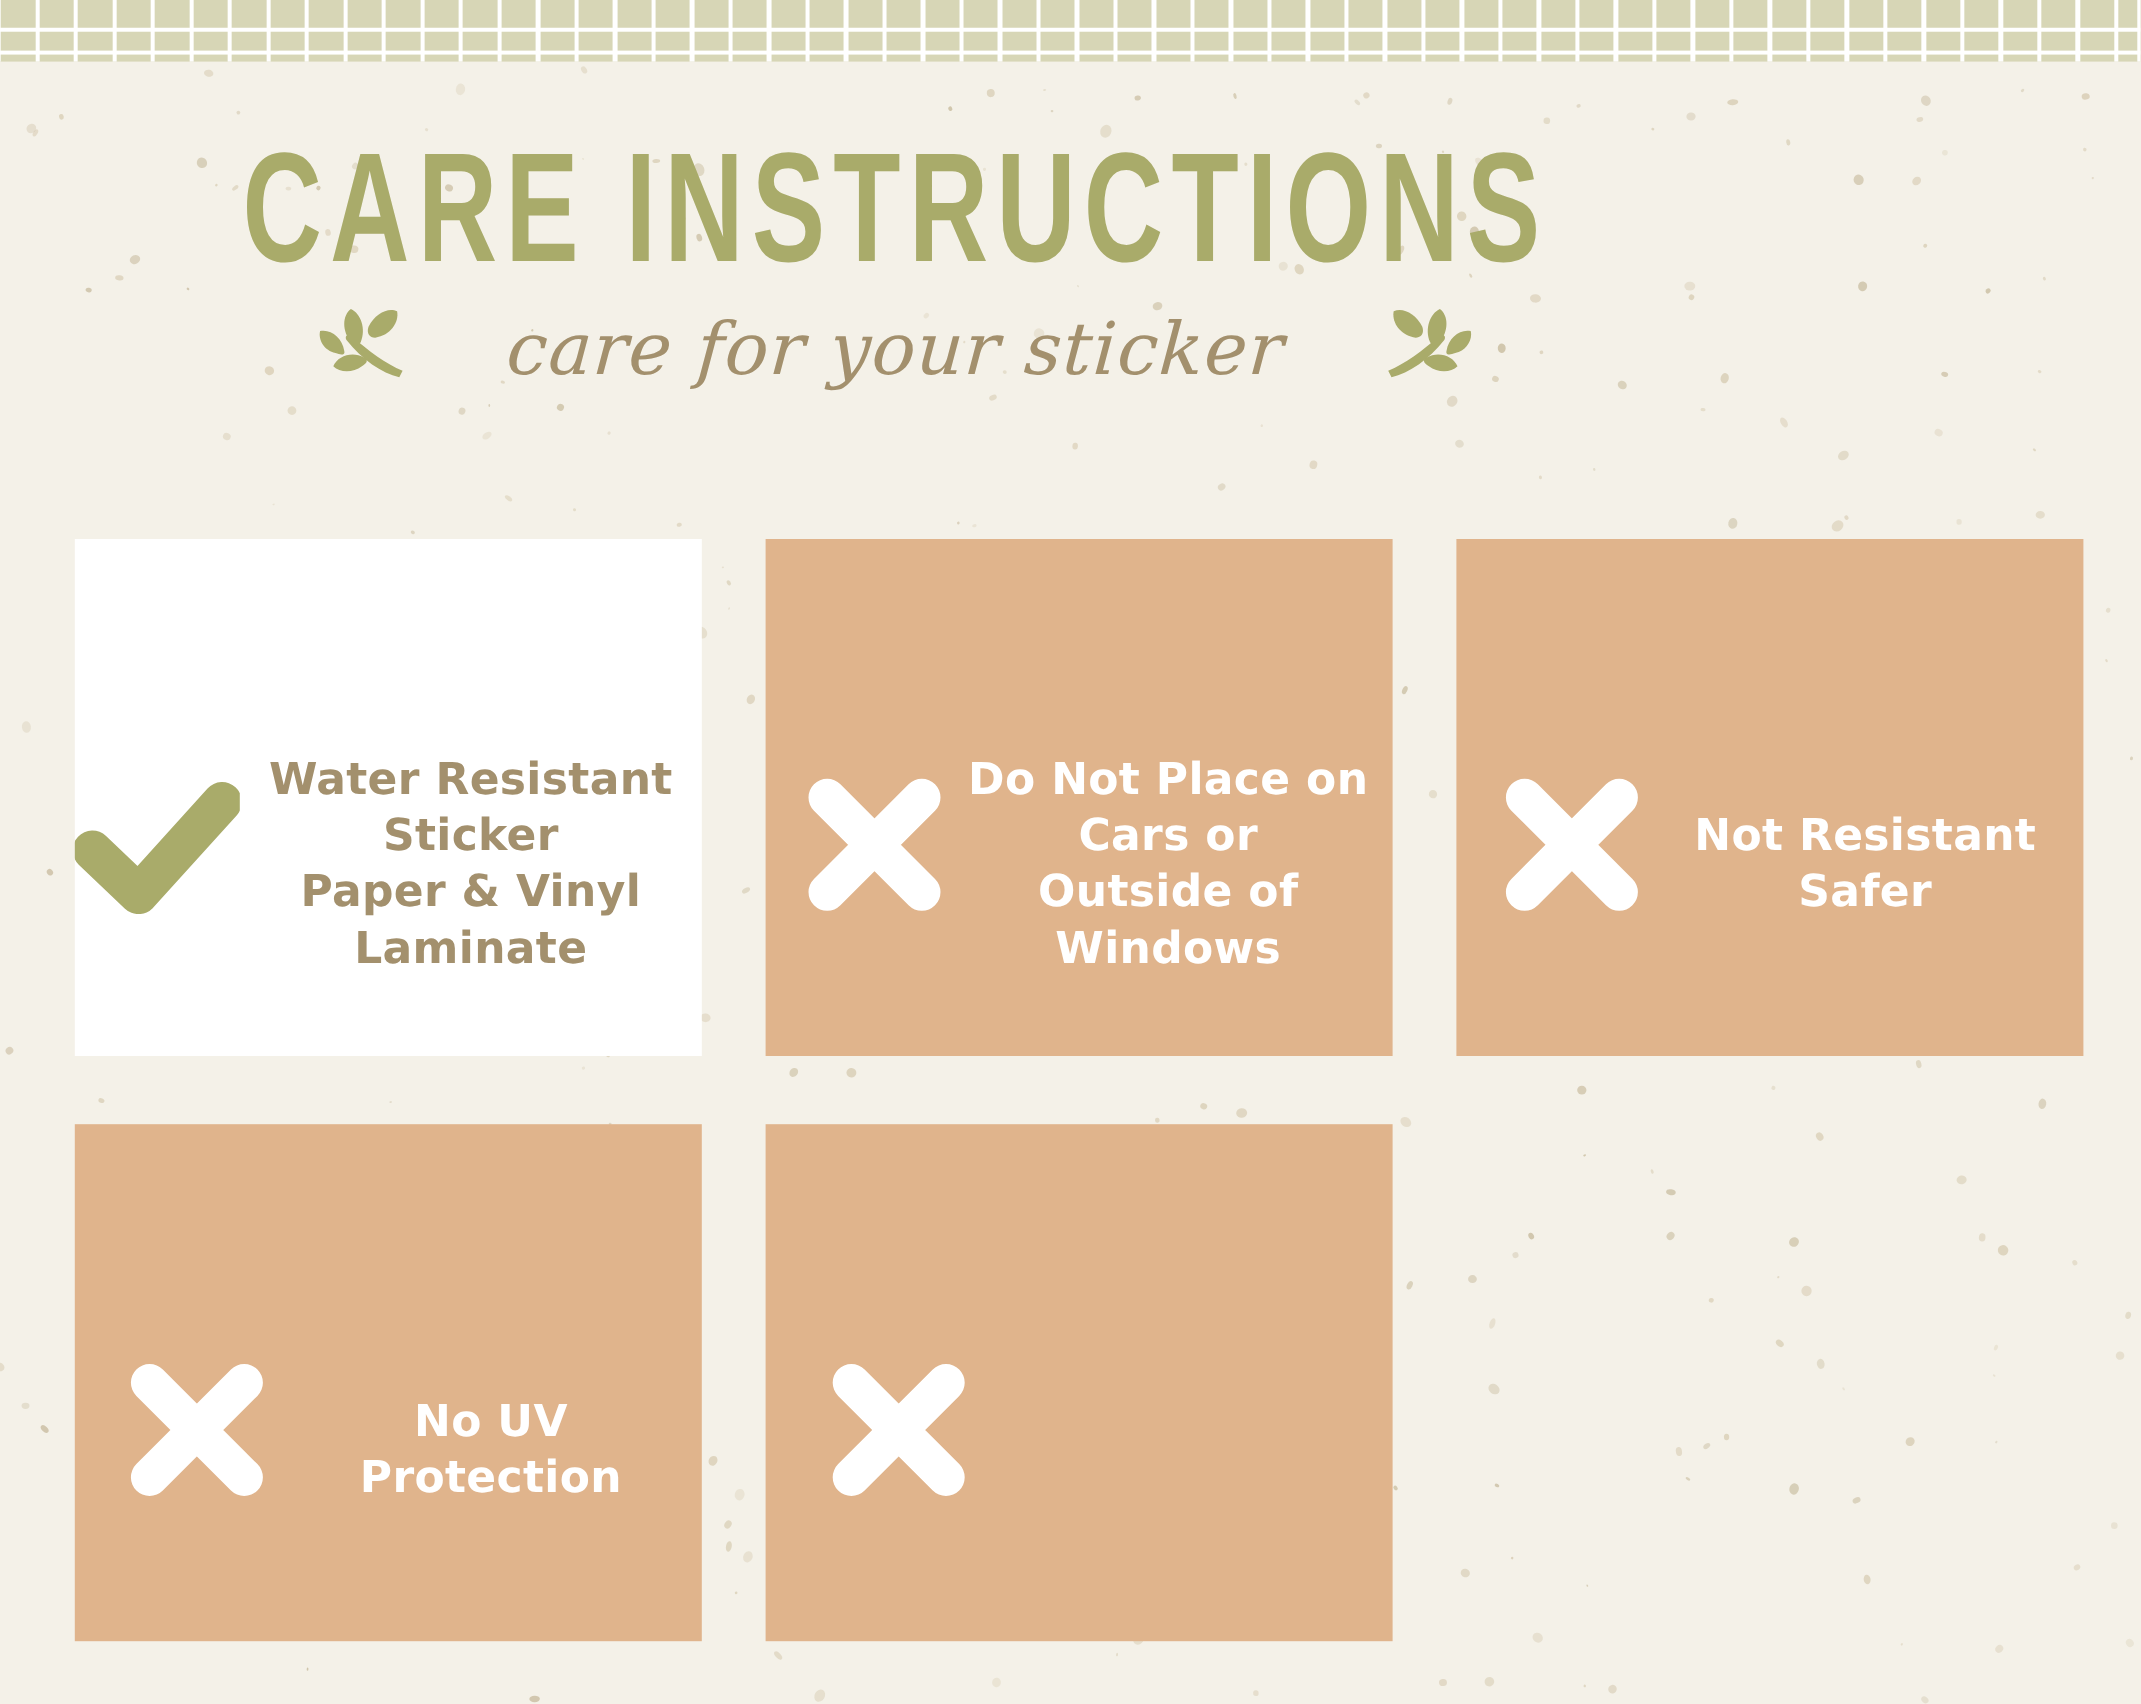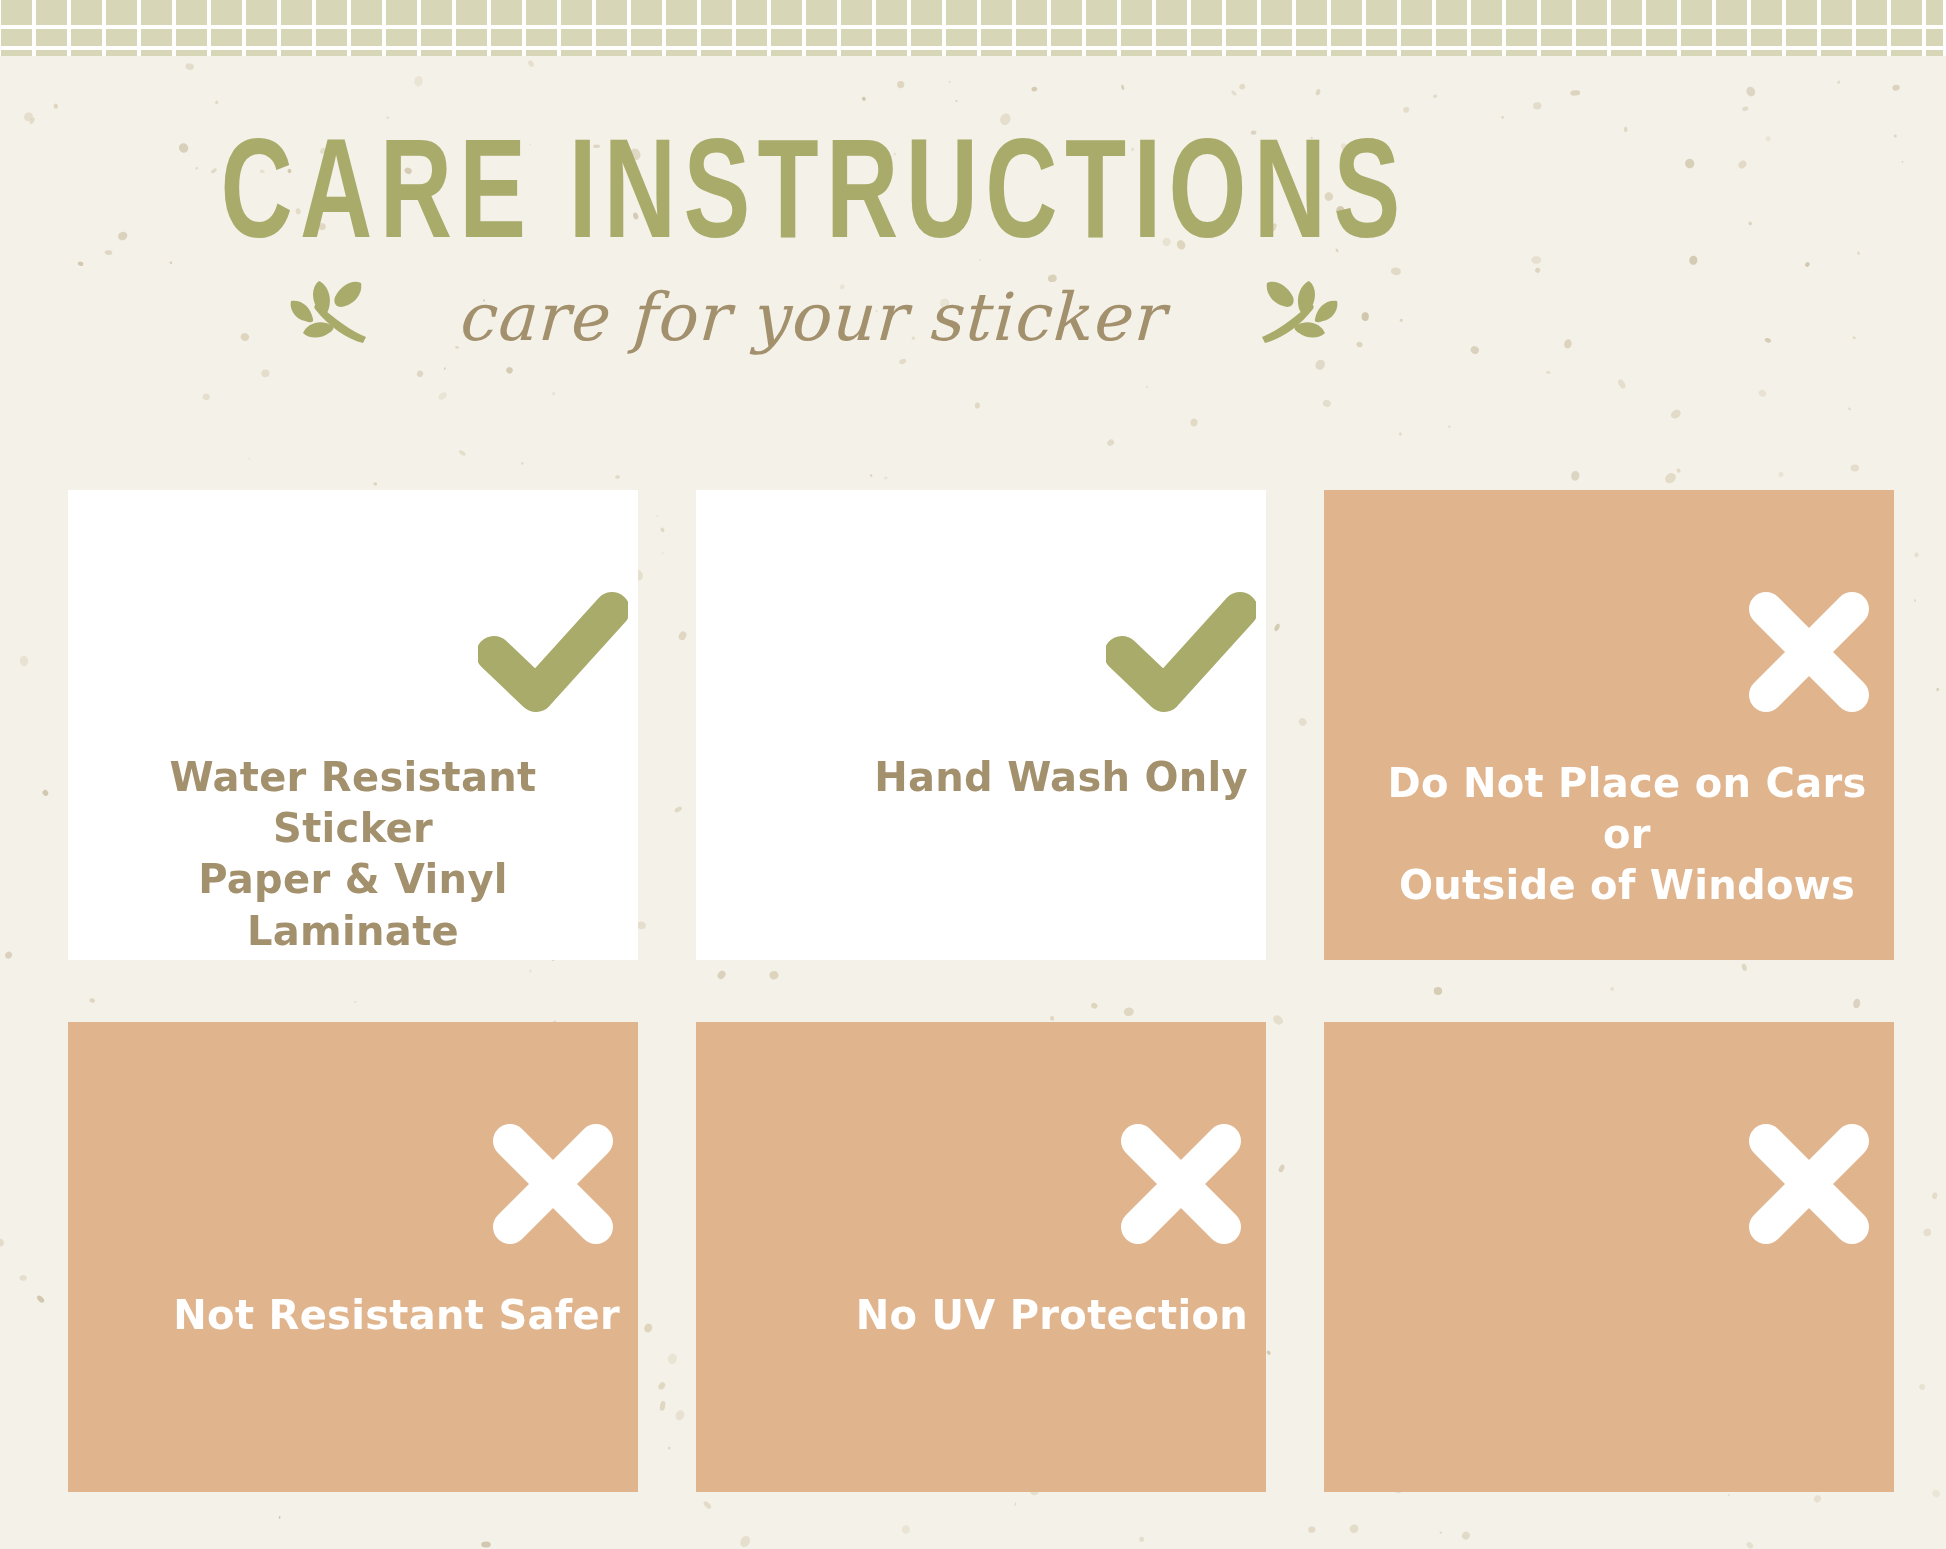--- a/index.html
+++ b/index.html
@@ -89,22 +89,22 @@
     display:grid;
     grid-template-columns:570px 570px 570px;
     grid-template-rows:470px 470px;
     column-gap:58px;
     row-gap:62px;
     z-index:4;
   }
 
   .card {
     display:flex;
-    flex-direction:column;
-    align-items:flex-end;
+    flex-direction:row;
+    align-items:center;
     justify-content:flex-start;
     padding-top:92px;
     position:relative;
   }
   .card.white { background:#ffffff; }
   .card.tan   { background:#e0b48c;padding-left:36px; }
 
   .icon-wrap {
     width:170px; height:140px;
     display:flex; align-items:center; justify-content:center;
@@ -553,28 +553,20 @@
 <div class="grid" id="card-grid">
     <div class="card white">
       <div class="icon-wrap">
         <svg width="150" height="120" viewBox="0 0 150 120">
           <path d="M16 62 L58 102 L134 18" fill="none" stroke="#a9ab6a" stroke-width="36" stroke-linecap="round" stroke-linejoin="round"></path>
         </svg>
       </div>
       <div class="card-label">Water Resistant Sticker
 Paper &amp; Vinyl Laminate</div>
     </div>
-    <div class="card white">
-      <div class="icon-wrap">
-        <svg width="150" height="120" viewBox="0 0 150 120">
-          <path d="M16 62 L58 102 L134 18" fill="none" stroke="#a9ab6a" stroke-width="36" stroke-linecap="round" stroke-linejoin="round"></path>
-        </svg>
-      </div>
-      <div class="card-label">Hand Wash Only</div>
-    </div>
     <div class="card tan">
       <div class="icon-wrap">
         <svg width="126" height="126" viewBox="0 0 126 126">
           <path d="M20 20 L106 106 M106 20 L20 106" fill="none" stroke="#ffffff" stroke-width="34" stroke-linecap="round" stroke-linejoin="round"></path>
         </svg>
       </div>
       <div class="card-label">Do Not Place on Cars or
 Outside of Windows</div>
     </div>
     <div class="card tan">

